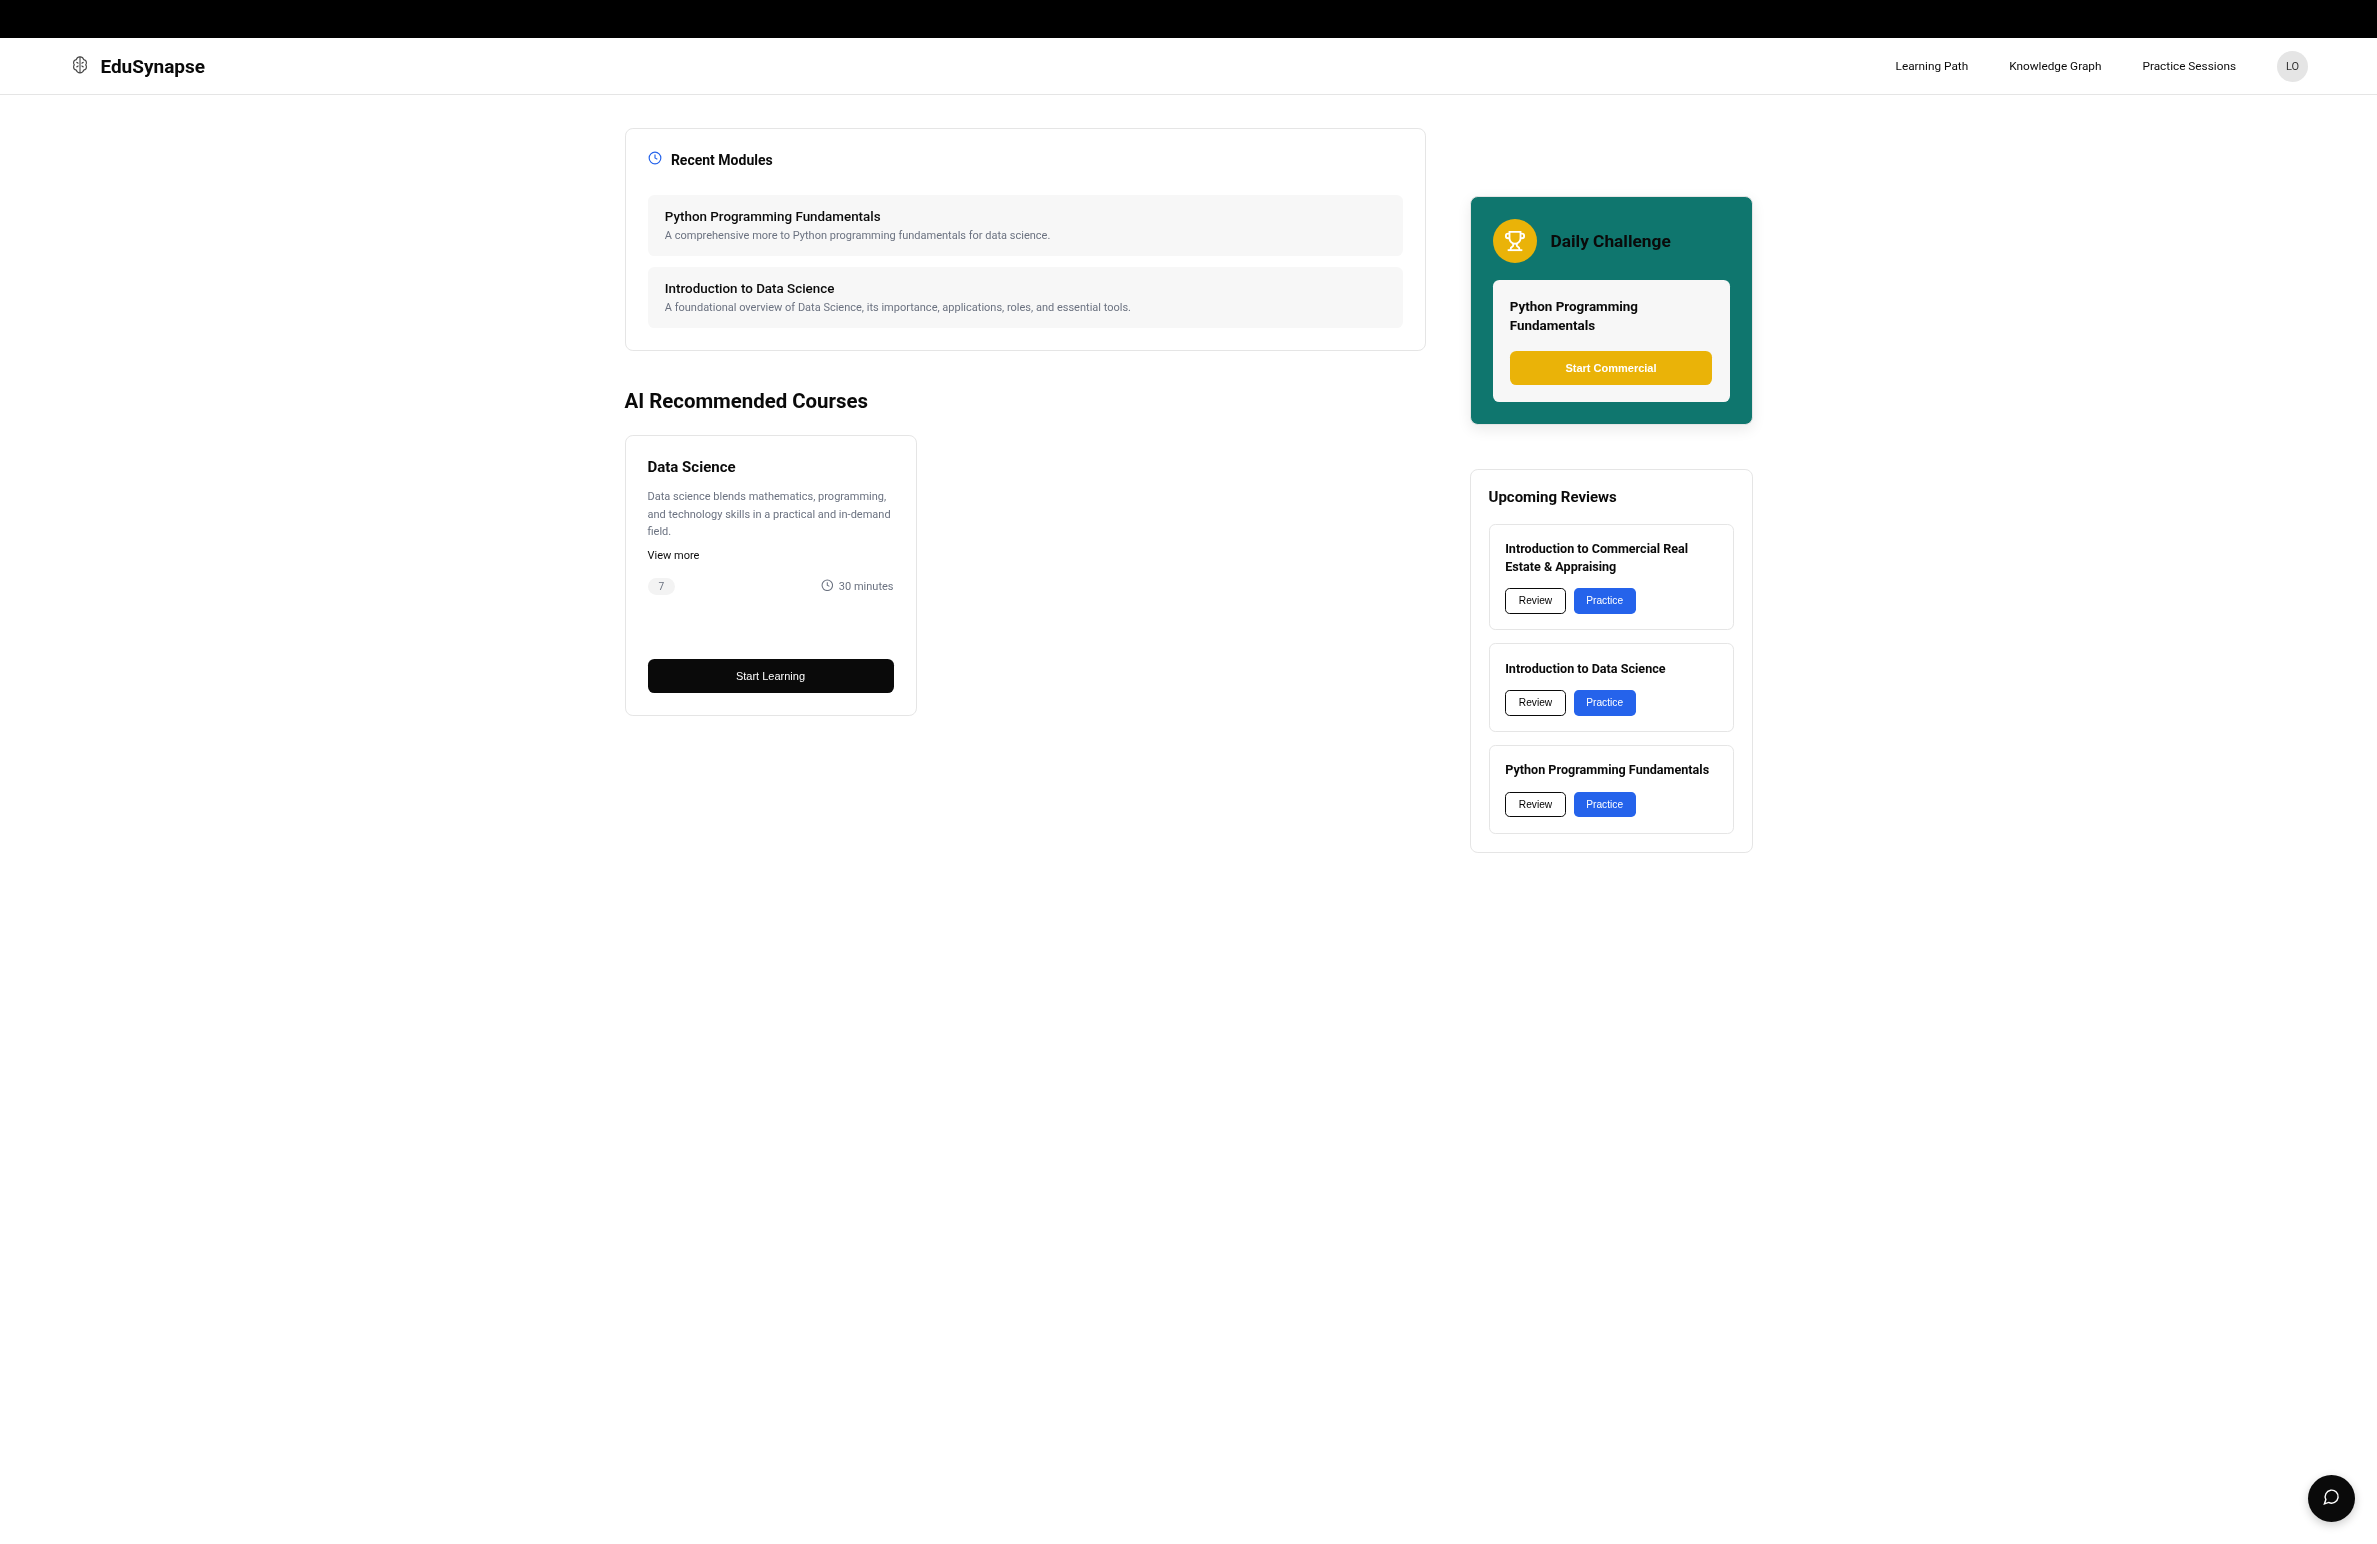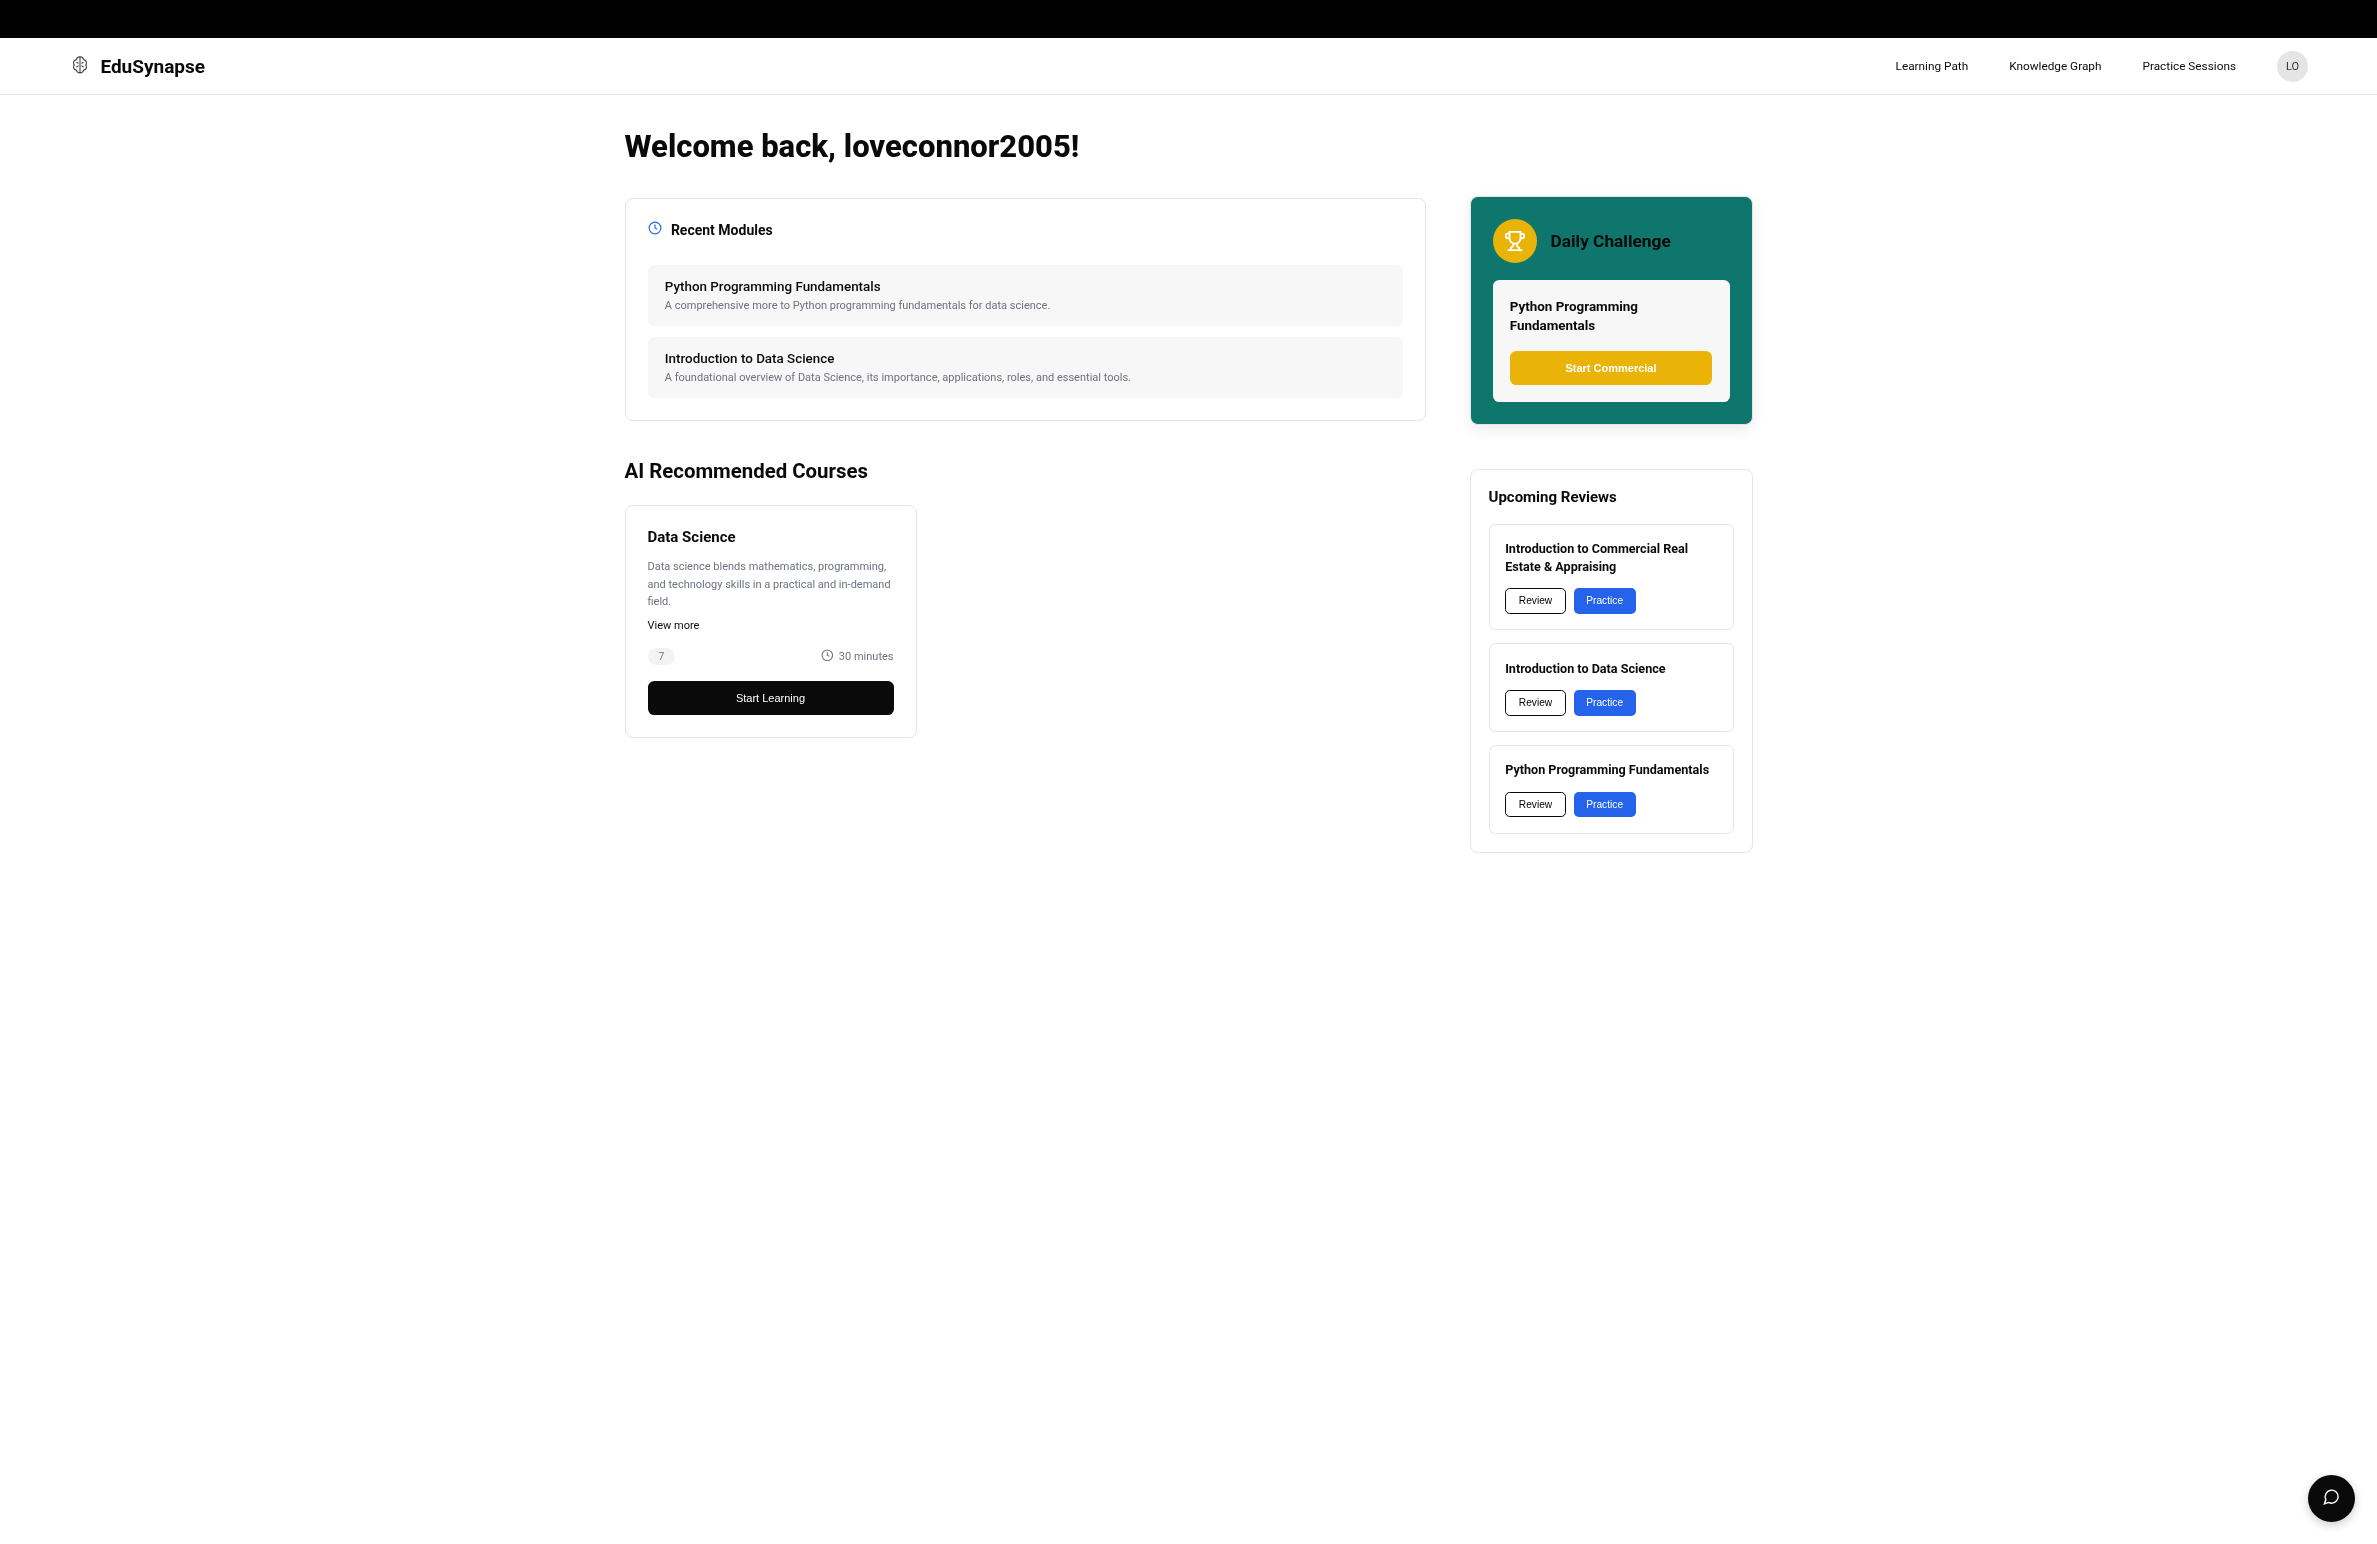--- a/index.html
+++ b/index.html
@@ -210,20 +210,21 @@
     .start-learning-btn {
       width: 100%;
       background: #0a0a0a;
       color: #ffffff;
       border: none;
       border-radius: 6.3px;
       padding: 11px;
       font-size: 11px;
       font-weight: 500;
       cursor: pointer;
+      margin-top: 48px;
     }
     
     .daily-card {
       background: #0f766e;
       border: 0.8px solid #e5e5e5;
       border-radius: 7.9px;
       padding: 22px;
       box-shadow: 0 4.7px 14px rgba(0,0,0,0.08);
     }
     
@@ -367,21 +368,20 @@
     <a class="nav-link">Learning Path</a>
     <a class="nav-link">Knowledge Graph</a>
     <a class="nav-link">Practice Sessions</a>
     <span class="avatar">LO</span>
   </nav>
 </header>
 
 <div class="main-container">
   <div class="left-col">
 
-    <h1 class="welcome-heading">Welcome back, loveconnor2005!</h1>
 
     <div class="card">
       <div class="recent-modules-header">
         <span class="clock-icon">
           <svg width="14" height="14" viewBox="0 0 24 24" fill="none" stroke="currentColor" stroke-width="2">
             <circle cx="12" cy="12" r="10"></circle>
             <polyline points="12 6 12 12 16 14"></polyline>
           </svg>
         </span>
         <span class="recent-modules-title">Recent Modules</span>

